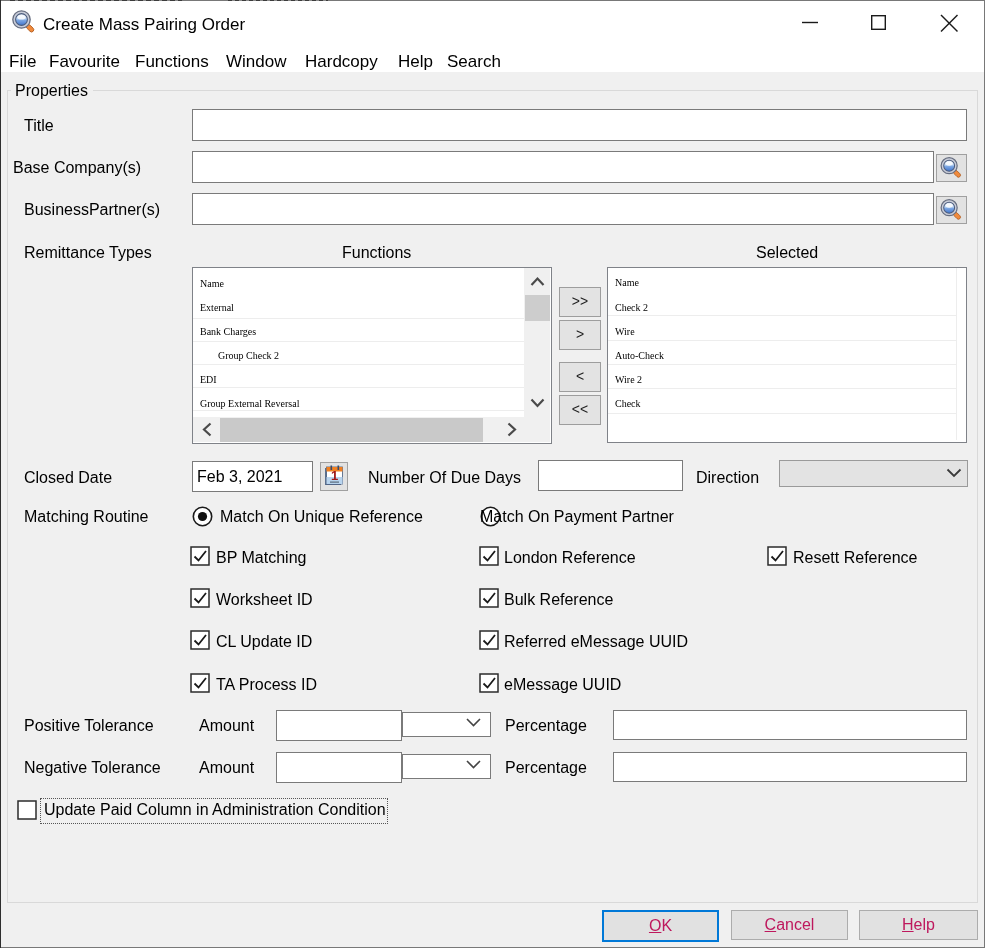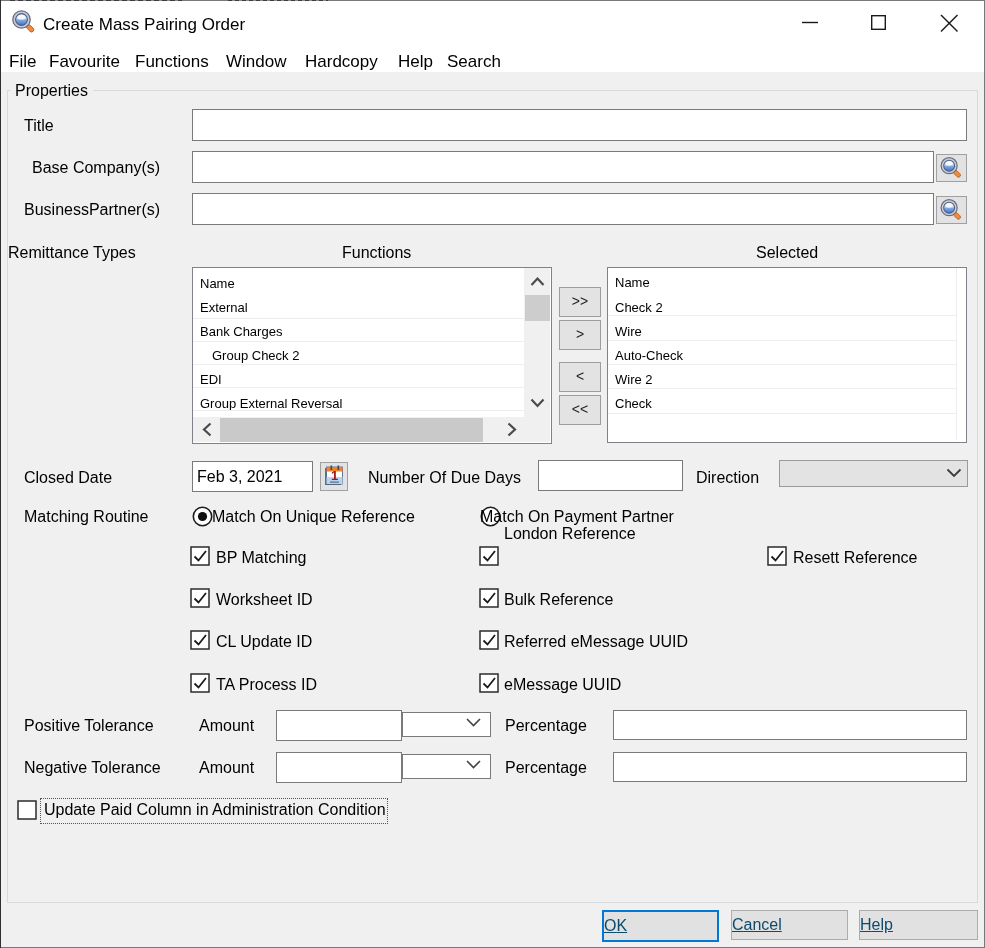--- a/index.html
+++ b/index.html
@@ -10,25 +10,25 @@
 .titlebar{position:absolute;left:1px;top:1px;width:983px;height:71px;background:#ffffff;}
 .title{position:absolute;left:43px;top:14px;font-size:17px;line-height:22px;color:#000;}
 .menu{position:absolute;top:51px;font-size:17px;line-height:22px;color:#000;}
 .content{position:absolute;left:1px;top:72px;width:983px;height:875px;background:#f0f0f0;}
 .group{position:absolute;left:7px;top:90px;width:969px;height:811px;border:1px solid #d9d9d9;}
 .glabel{position:absolute;left:11px;top:81px;font-size:16px;line-height:20px;background:#f0f0f0;padding:0 5px 0 4px;}
 .lb{position:absolute;font-size:16px;line-height:20px;color:#000;white-space:nowrap;}
 .inp{position:absolute;background:#fff;border:1px solid #7a7a7a;}
 .btn{position:absolute;background:#e2e2e2;border:1px solid #a0a0a0;}
 .sep{position:absolute;height:1px;background:#ededed;}
-.row{position:absolute;font-size:13px;line-height:20px;color:#000;white-space:nowrap;}
+.row{position:absolute;font-size:10px;line-height:20px;color:#000;white-space:nowrap;font-family:Liberation Serif, serif;}
 .mvbtn{position:absolute;left:559px;width:40px;height:28px;background:#e3e3e3;border:1px solid #9d9d9d;
  font-size:14px;line-height:26px;text-align:center;color:#222;}
 .okbtn{position:absolute;top:910px;height:28px;background:#e1e1e1;border:1px solid #acacac;
- font-size:16px;line-height:28px;color:#0c4a6e;text-decoration:underline;}
+ font-size:16px;line-height:28px;text-align:center;color:#be185d;}
 u{text-decoration:underline;}
 </style>
 </head>
 <body>
 <div class="win"></div>
 <div class="abs" style="left:0;top:0;width:1px;height:948px;background:#2e2e2e"></div>
 <div class="abs" style="left:10px;top:0;width:172px;height:1px;background:repeating-linear-gradient(90deg,#3c3c3c 0 5px,#8a8a8a 5px 8px)"></div>
 <div class="abs" style="left:228px;top:0;width:100px;height:1px;background:repeating-linear-gradient(90deg,#3c3c3c 0 4px,#8a8a8a 4px 7px)"></div>
 
 <div class="titlebar"></div>
@@ -60,23 +60,23 @@
 <span class="menu" style="left:135px">Functions</span>
 <span class="menu" style="left:226px">Window</span>
 <span class="menu" style="left:305px">Hardcopy</span>
 <span class="menu" style="left:398px">Help</span>
 <span class="menu" style="left:447px">Search</span>
 <div class="content"></div>
 <div class="group"></div>
 <span class="glabel">Properties</span>
 
 <span class="lb" style="left:24px;top:116px">Title</span>
-<span class="lb" style="left:32px;top:158px">Base Company(s)</span>
+<span class="lb" style="left:13px;top:158px">Base Company(s)</span>
 <span class="lb" style="left:24px;top:200px">BusinessPartner(s)</span>
-<span class="lb" style="left:8px;top:243px">Remittance Types</span>
+<span class="lb" style="left:24px;top:243px">Remittance Types</span>
 <span class="lb" style="left:342px;top:243px">Functions</span>
 <span class="lb" style="left:756px;top:243px">Selected</span>
 
 <div class="inp" style="left:192px;top:109px;width:773px;height:30px"></div>
 <div class="inp" style="left:192px;top:151px;width:740px;height:30px"></div>
 <div class="inp" style="left:192px;top:193px;width:740px;height:30px"></div>
 <div class="btn" style="left:936px;top:154px;width:29px;height:26px"></div>
 <div class="btn" style="left:936px;top:196px;width:29px;height:26px"></div>
 <svg class="abs" style="left:939px;top:156px" width="24" height="24" viewBox="0 0 25 26">
  <use href="#mag"></use>
@@ -95,21 +95,21 @@
  </defs>
 </svg>
 
 <div class="abs" style="left:192px;top:267px;width:358px;height:175px;background:#fff;border:1px solid #7f8288"></div>
 <div class="abs" style="left:524px;top:268px;width:26px;height:149px;background:#f0f0f0"></div>
 <div class="abs" style="left:193px;top:417px;width:357px;height:25px;background:#f0f0f0"></div>
 
 <span class="row" style="left:200px;top:274px">Name</span>
 <span class="row" style="left:200px;top:298px">External</span>
 <span class="row" style="left:200px;top:322px">Bank Charges</span>
-<span class="row" style="left:212px;top:346px">Group Check 2</span>
+<span class="row" style="left:218px;top:346px">Group Check 2</span>
 <span class="row" style="left:200px;top:370px">EDI</span>
 <span class="row" style="left:200px;top:394px">Group External Reversal</span>
 <div class="sep" style="left:193px;top:318px;width:331px"></div>
 <div class="sep" style="left:193px;top:341px;width:331px"></div>
 <div class="sep" style="left:193px;top:364px;width:331px"></div>
 <div class="sep" style="left:193px;top:387px;width:331px"></div>
 <div class="sep" style="left:193px;top:410px;width:331px"></div>
 
 <div class="abs" style="left:525px;top:295px;width:25px;height:26px;background:#cdcdcd"></div>
 <svg class="abs" style="left:525px;top:268px" width="25" height="149" viewBox="0 0 25 149">
@@ -162,21 +162,21 @@
 <div class="abs" style="left:779px;top:460px;width:187px;height:25px;background:#e3e3e3;border:1px solid #9a9a9a"></div>
 <svg class="abs" style="left:946px;top:467px" width="16" height="13" viewBox="0 0 16 13">
  <path d="M1.5 2.5 L8 9 L14.5 2.5" fill="none" stroke="#3a3a3a" stroke-width="1.8"></path>
 </svg>
 
 <span class="lb" style="left:24px;top:507px">Matching Routine</span>
 <svg class="abs" style="left:192px;top:506px" width="21" height="21" viewBox="0 0 21 21">
  <circle cx="10.5" cy="10.5" r="9.2" fill="#fff" stroke="#1a1a1a" stroke-width="1.6"></circle>
  <circle cx="10.5" cy="10.5" r="4.6" fill="#111"></circle>
 </svg>
-<span class="lb" style="left:212px;top:507px">Match On Unique Reference</span>
+<span class="lb" style="left:220px;top:507px">Match On Unique Reference</span>
 <svg class="abs" style="left:480px;top:506px" width="21" height="21" viewBox="0 0 21 21">
  <circle cx="10.5" cy="10.5" r="9.2" fill="#fff" stroke="#1a1a1a" stroke-width="1.6"></circle>
 </svg>
 <span class="lb" style="left:480px;top:507px">Match On Payment Partner</span>
 
 <svg width="0" height="0" style="position:absolute">
     <defs>
  <g id="chk">
         <rect x="1" y="1" width="18" height="18" fill="#fff" stroke="#2b2b2b" stroke-width="1.5"></rect>
  <path d="M4.5 10.5 L8.5 14.5 L16 5" fill="none" stroke="#1a1a1a" stroke-width="1.8"></path>
@@ -186,21 +186,21 @@
       </g>
 </defs>
   </svg>
 <svg class="abs" style="left:190px;top:546px" width="21" height="21">
     <use href="#chk"></use>
   </svg>
 <span class="lb" style="left:216px;top:548px">BP Matching</span>
 <svg class="abs" style="left:479px;top:546px" width="21" height="21">
     <use href="#chk"></use>
   </svg>
-<span class="lb" style="left:504px;top:524px">London Reference</span>
+<span class="lb" style="left:504px;top:548px">London Reference</span>
 <svg class="abs" style="left:767px;top:546px" width="21" height="21">
     <use href="#chk"></use>
   </svg>
 <span class="lb" style="left:793px;top:548px">Resett Reference</span>
 
 <svg class="abs" style="left:190px;top:588px" width="21" height="21">
     <use href="#chk"></use>
   </svg>
 <span class="lb" style="left:216px;top:590px">Worksheet ID</span>
 <svg class="abs" style="left:479px;top:588px" width="21" height="21">

